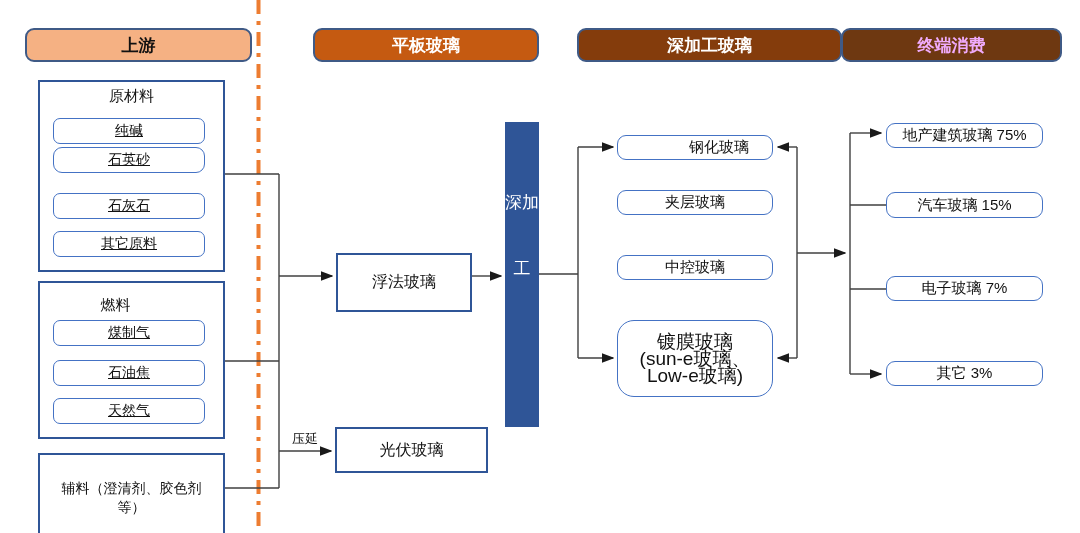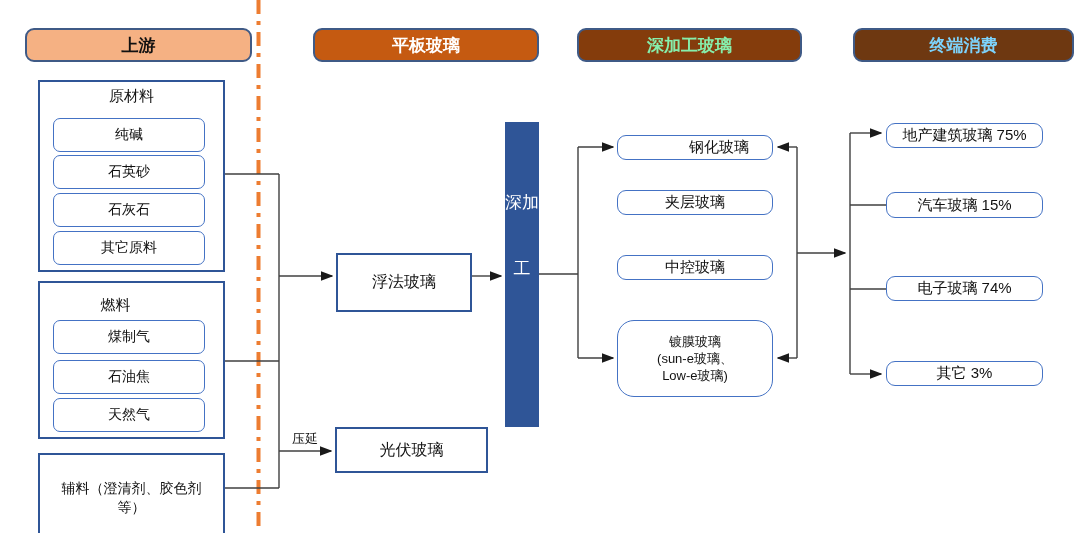--- a/index.html
+++ b/index.html
@@ -5,41 +5,41 @@
   html,body{margin:0;padding:0;background:#ffffff;}
   body{font-family:"Liberation Sans","DejaVu Sans",sans-serif;color:#111;}
   #canvas{position:relative;width:1080px;height:533px;background:#fff;overflow:hidden;}
   #lines{position:absolute;left:0;top:0;width:1080px;height:533px;}
 
   .hdr{position:absolute;height:34px;border-radius:9px;border:2px solid var(--header_border);
        display:flex;align-items:center;justify-content:center;font-weight:bold;font-size:17px;
        box-sizing:border-box;}
   .hdr-upstream{left:25px;top:28px;width:227px;background:var(--upstream_header_bg);color:#111;}
   .hdr-flat{left:292px;top:28px;width:226px;background:var(--flat_header_bg);color:#fff;margin-left:21px;}
-  .hdr-deep{left:577px;top:28px;width:225px;background:var(--deep_header_bg);color:#86efac;}
-  .hdr-cons{left:841px;top:28px;width:221px;background:var(--consumption_header_bg);color:#7dd3fc;margin-left:12px;}
+  .hdr-deep{left:577px;top:28px;width:265px;background:var(--deep_header_bg);color:#ffffff;}
+  .hdr-cons{left:841px;top:28px;width:221px;background:var(--consumption_header_bg);color:#f0abfc;}
 
   .group{position:absolute;left:38px;width:187px;border:2px solid var(--big_border);
          background:#fff;box-sizing:border-box;}
   .group-title{position:absolute;left:0;width:100%;text-align:center;font-size:15px;}
-  .pill{position:absolute;left:53px;width:152px;height:34px;border:1.5px solid var(--pill_border);
+  .pill{position:absolute;left:53px;width:152px;height:26px;border:1.5px solid var(--pill_border);
         border-radius:7px;background:#fff;display:flex;align-items:center;justify-content:center;
-        font-size:14px;box-sizing:border-box;}
+        font-size:14px;box-sizing:border-box;text-decoration:underline;}
   .sqbox{position:absolute;border:2px solid var(--big_border);background:#fff;display:flex;
          align-items:center;justify-content:center;font-size:16px;box-sizing:border-box;}
   .rbox{position:absolute;left:617px;width:156px;height:25px;border:1.5px solid var(--pill_border);
         border-radius:9px;background:#fff;display:flex;align-items:center;justify-content:center;
         font-size:15px;box-sizing:border-box;}
   .cbox{position:absolute;left:886px;width:157px;height:26px;border:1.5px solid var(--pill_border);
         border-radius:9px;background:#fff;display:flex;align-items:center;justify-content:center;
         font-size:15px;box-sizing:border-box;}
   .coated{position:absolute;left:617px;top:320px;width:156px;height:77px;
           border:1.5px solid var(--pill_border);border-radius:17px;background:#fff;
           display:flex;flex-direction:column;align-items:center;justify-content:center;
-          font-size:13px;line-height:17px;box-sizing:border-box;text-align:center;}
+          font-size:19px;line-height:17px;box-sizing:border-box;text-align:center;}
   .bluebar{position:absolute;left:505px;top:122px;width:34px;height:305px;
            background:var(--deep_bar_bg);color:#fff;box-sizing:border-box;}
   .bluebar-text{width:34px;padding-top:48px;text-align:center;font-size:17px;line-height:66px;
                 word-break:break-all;}
   .auxbox{position:absolute;left:38px;top:453px;width:187px;height:90px;
           border:2px solid var(--big_border);background:#fff;display:flex;align-items:center;
           justify-content:center;text-align:center;font-size:14px;line-height:19px;
           box-sizing:border-box;padding:0 8px;}
   .lbl-rolling{position:absolute;left:292px;top:430px;font-size:13px;}
 </style>
@@ -72,21 +72,21 @@
   </svg>
 
   <div class="hdr hdr-upstream">上游</div>
   <div class="hdr hdr-flat">平板玻璃</div>
   <div class="hdr hdr-deep">深加工玻璃</div>
   <div class="hdr hdr-cons">终端消费</div>
 
   <div class="group" style="top:80px;height:192px;"></div>
   <div class="group-title" style="top:87px;left:38px;width:187px;font-family:Liberation Serif, serif;">原材料</div>
   <div class="pill" style="top:118px;">纯碱</div>
-  <div class="pill" style="top:155px;">石英砂</div>
+  <div class="pill" style="top:147px;border-radius:9px;">石英砂</div>
   <div class="pill" style="top:193px;">石灰石</div>
   <div class="pill" style="top:231px;">其它原料</div>
 
   <div class="group" style="top:281px;height:158px;"></div>
   <div class="group-title" style="top:296px;left:38px;width:155px;">燃料</div>
   <div class="pill" style="top:320px;">煤制气</div>
   <div class="pill" style="top:360px;">石油焦</div>
   <div class="pill" style="top:398px;">天然气</div>
 
   <div class="auxbox">辅料（澄清剂、胶色剂等）</div>
@@ -103,16 +103,16 @@
   <div class="rbox" style="top:190px;">夹层玻璃</div>
   <div class="rbox" style="top:255px;">中控玻璃</div>
   <div class="coated">
     <div>镀膜玻璃</div>
     <div>(sun-e玻璃、</div>
     <div>Low-e玻璃)</div>
   </div>
 
   <div class="cbox" style="top:123px;height:25px;">地产建筑玻璃 75%</div>
   <div class="cbox" style="top:192px;">汽车玻璃 15%</div>
-  <div class="cbox" style="top:276px;height:25px;">电子玻璃 74%</div>
+  <div class="cbox" style="top:276px;height:25px;">电子玻璃 7%</div>
   <div class="cbox" style="top:361px;height:25px;">其它 3%</div>
 
 </div>
 
 </body></html>

